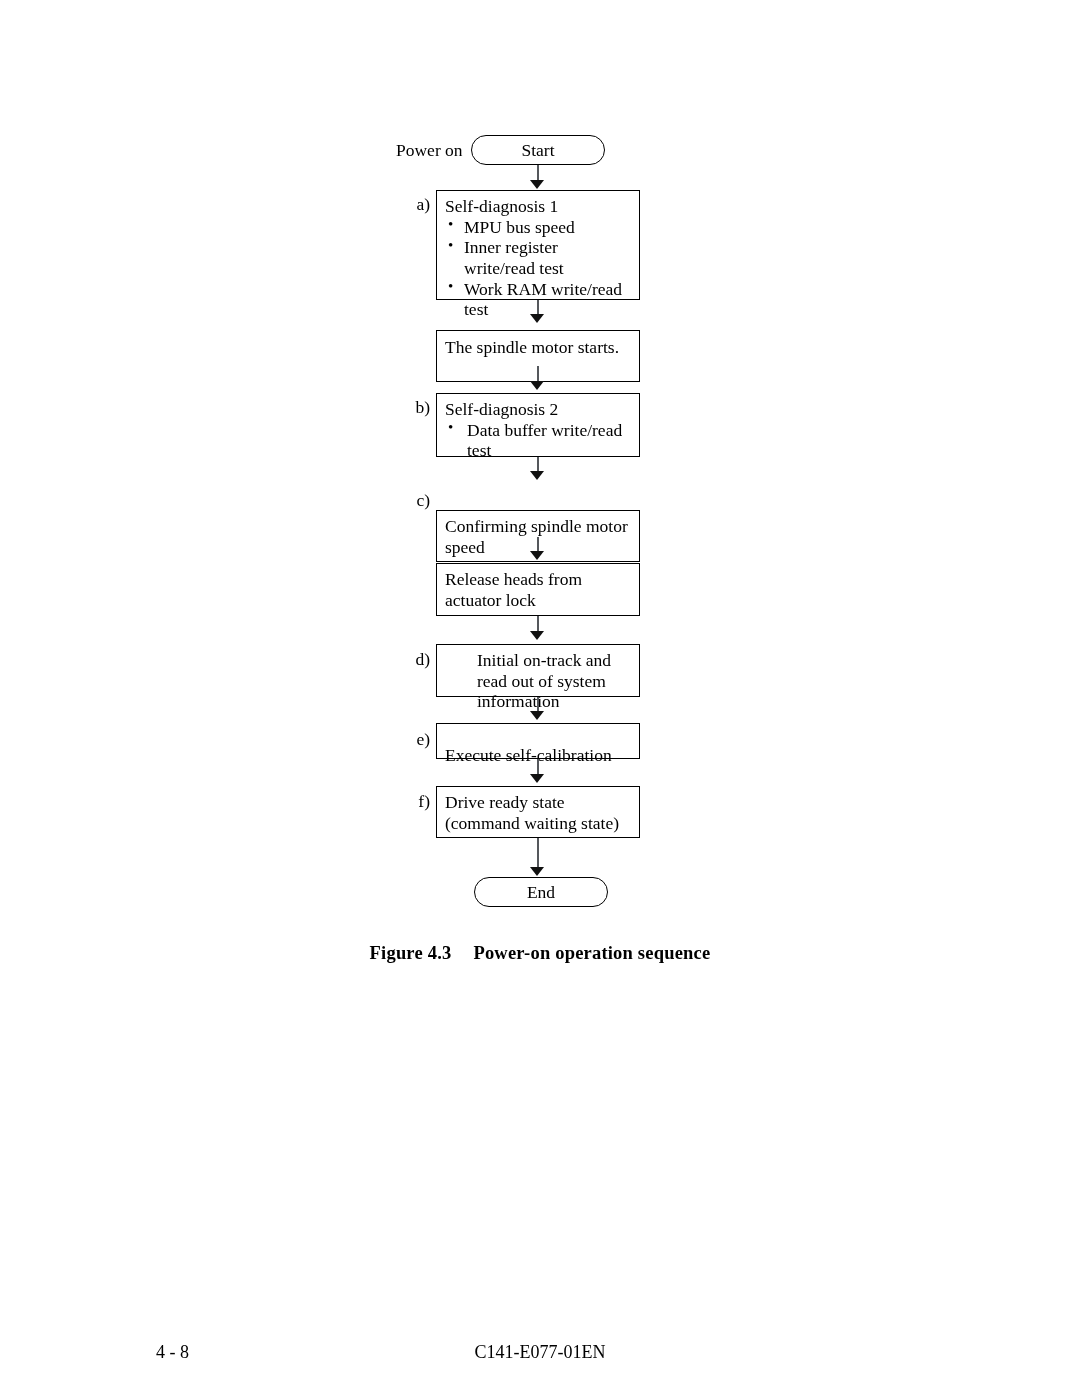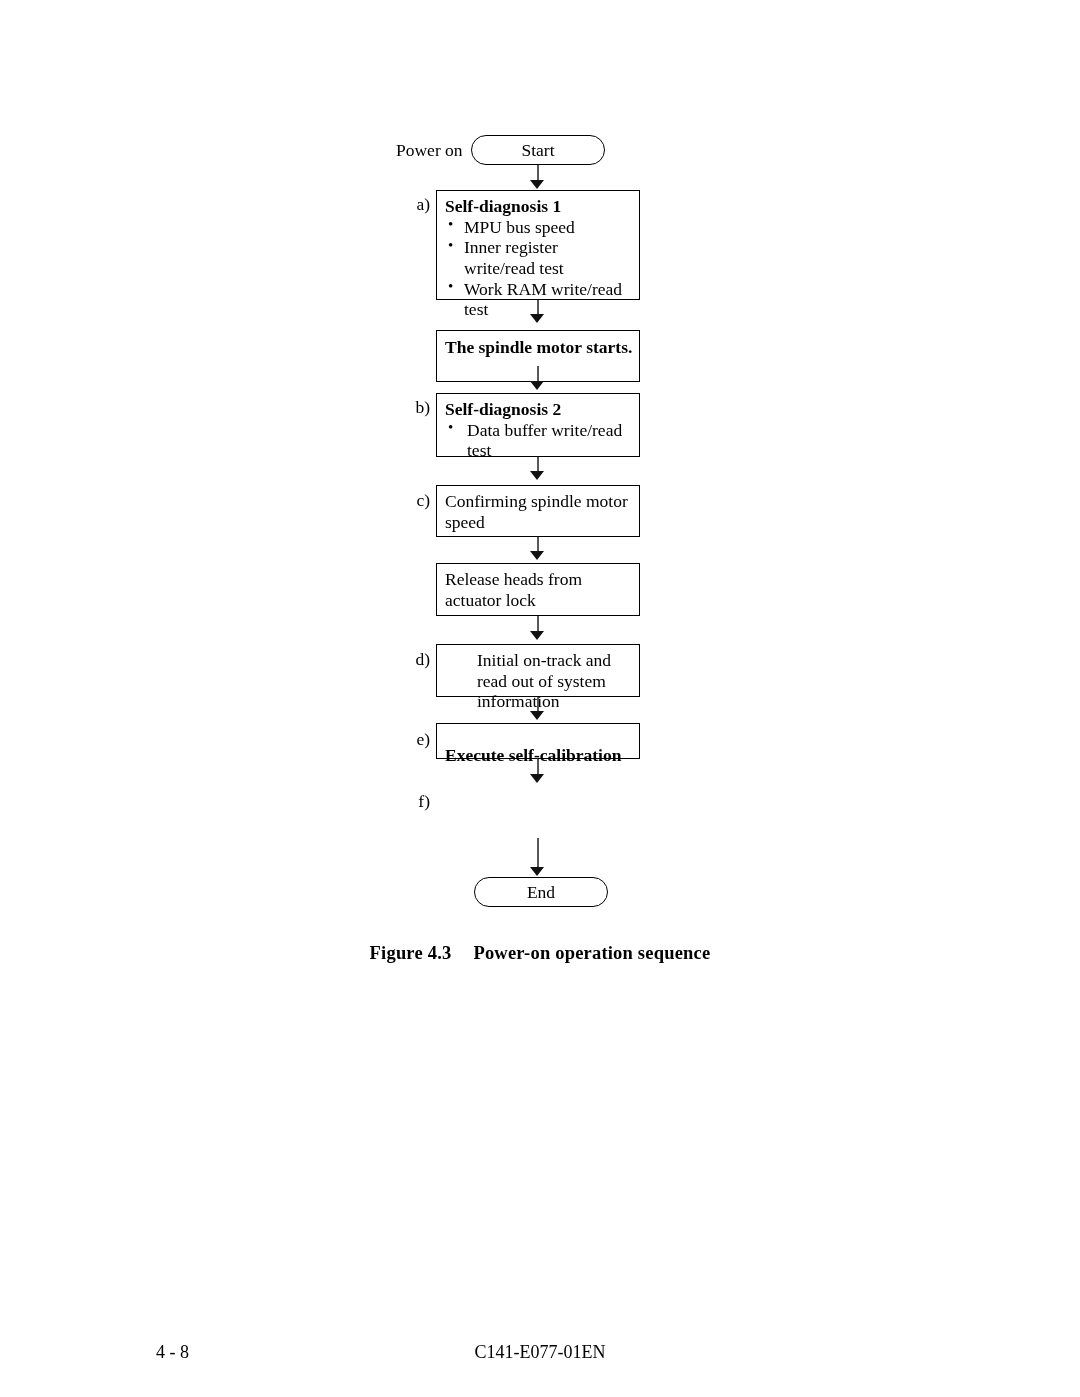--- a/index.html
+++ b/index.html
@@ -70,21 +70,20 @@
   .power-on-label {
     position: absolute;
     font-size: 17.5px;
     line-height: 1;
     white-space: nowrap;
   }
 
   
   .node .title {
     white-space: nowrap;
-    font-weight: bold;
   }
   .node ul {
     margin: 0;
     padding: 0;
     list-style: none;
   }
   .node ul li {
     position: relative;
     padding-left: 19px;
   }
@@ -193,21 +192,21 @@
       <div class="title">Self-diagnosis 2</div>
       <ul>
         <li style="padding-left:22px;">Data buffer write/read test</li>
       </ul>
     </div>
 
     <div class="connector" style="top:457px; height:16px;"></div>
     <div class="arrowhead" style="top:471px;"></div>
 
     <div class="step-letter" style="left:390px; top:492px;">c)</div>
-    <div class="node" style="top:485px; height:52px;">
+    <div class="node" style="top:510px; height:52px;">
       <div>Confirming spindle motor speed</div>
     </div>
 
     <div class="connector" style="top:537px; height:16px;"></div>
     <div class="arrowhead" style="top:551px;"></div>
 
     <div class="node" style="top:563px; height:53px;">
       <div>Release heads from actuator lock</div>
     </div>
 
@@ -224,20 +223,23 @@
 
     <div class="step-letter" style="left:390px; top:731px;">e)</div>
     <div class="node" style="top:723px; height:36px; padding-top:21px;">
       <div class="title">Execute self-calibration</div>
     </div>
 
     <div class="connector" style="top:759px; height:17px;"></div>
     <div class="arrowhead" style="top:774px;"></div>
 
     <div class="step-letter" style="left:390px; top:793px;">f)</div>
+    <div class="node" style="top:786px; height:52px;">
+      <div>Drive ready state (command waiting state)</div>
+    </div>
 
     <div class="connector" style="top:838px; height:31px;"></div>
     <div class="arrowhead" style="top:867px;"></div>
 
     <div class="terminator" style="left:474px; top:877px; width:134px; height:30px;text-align:center;">
       <span>End</span>
     </div>
 
   </div>
 

